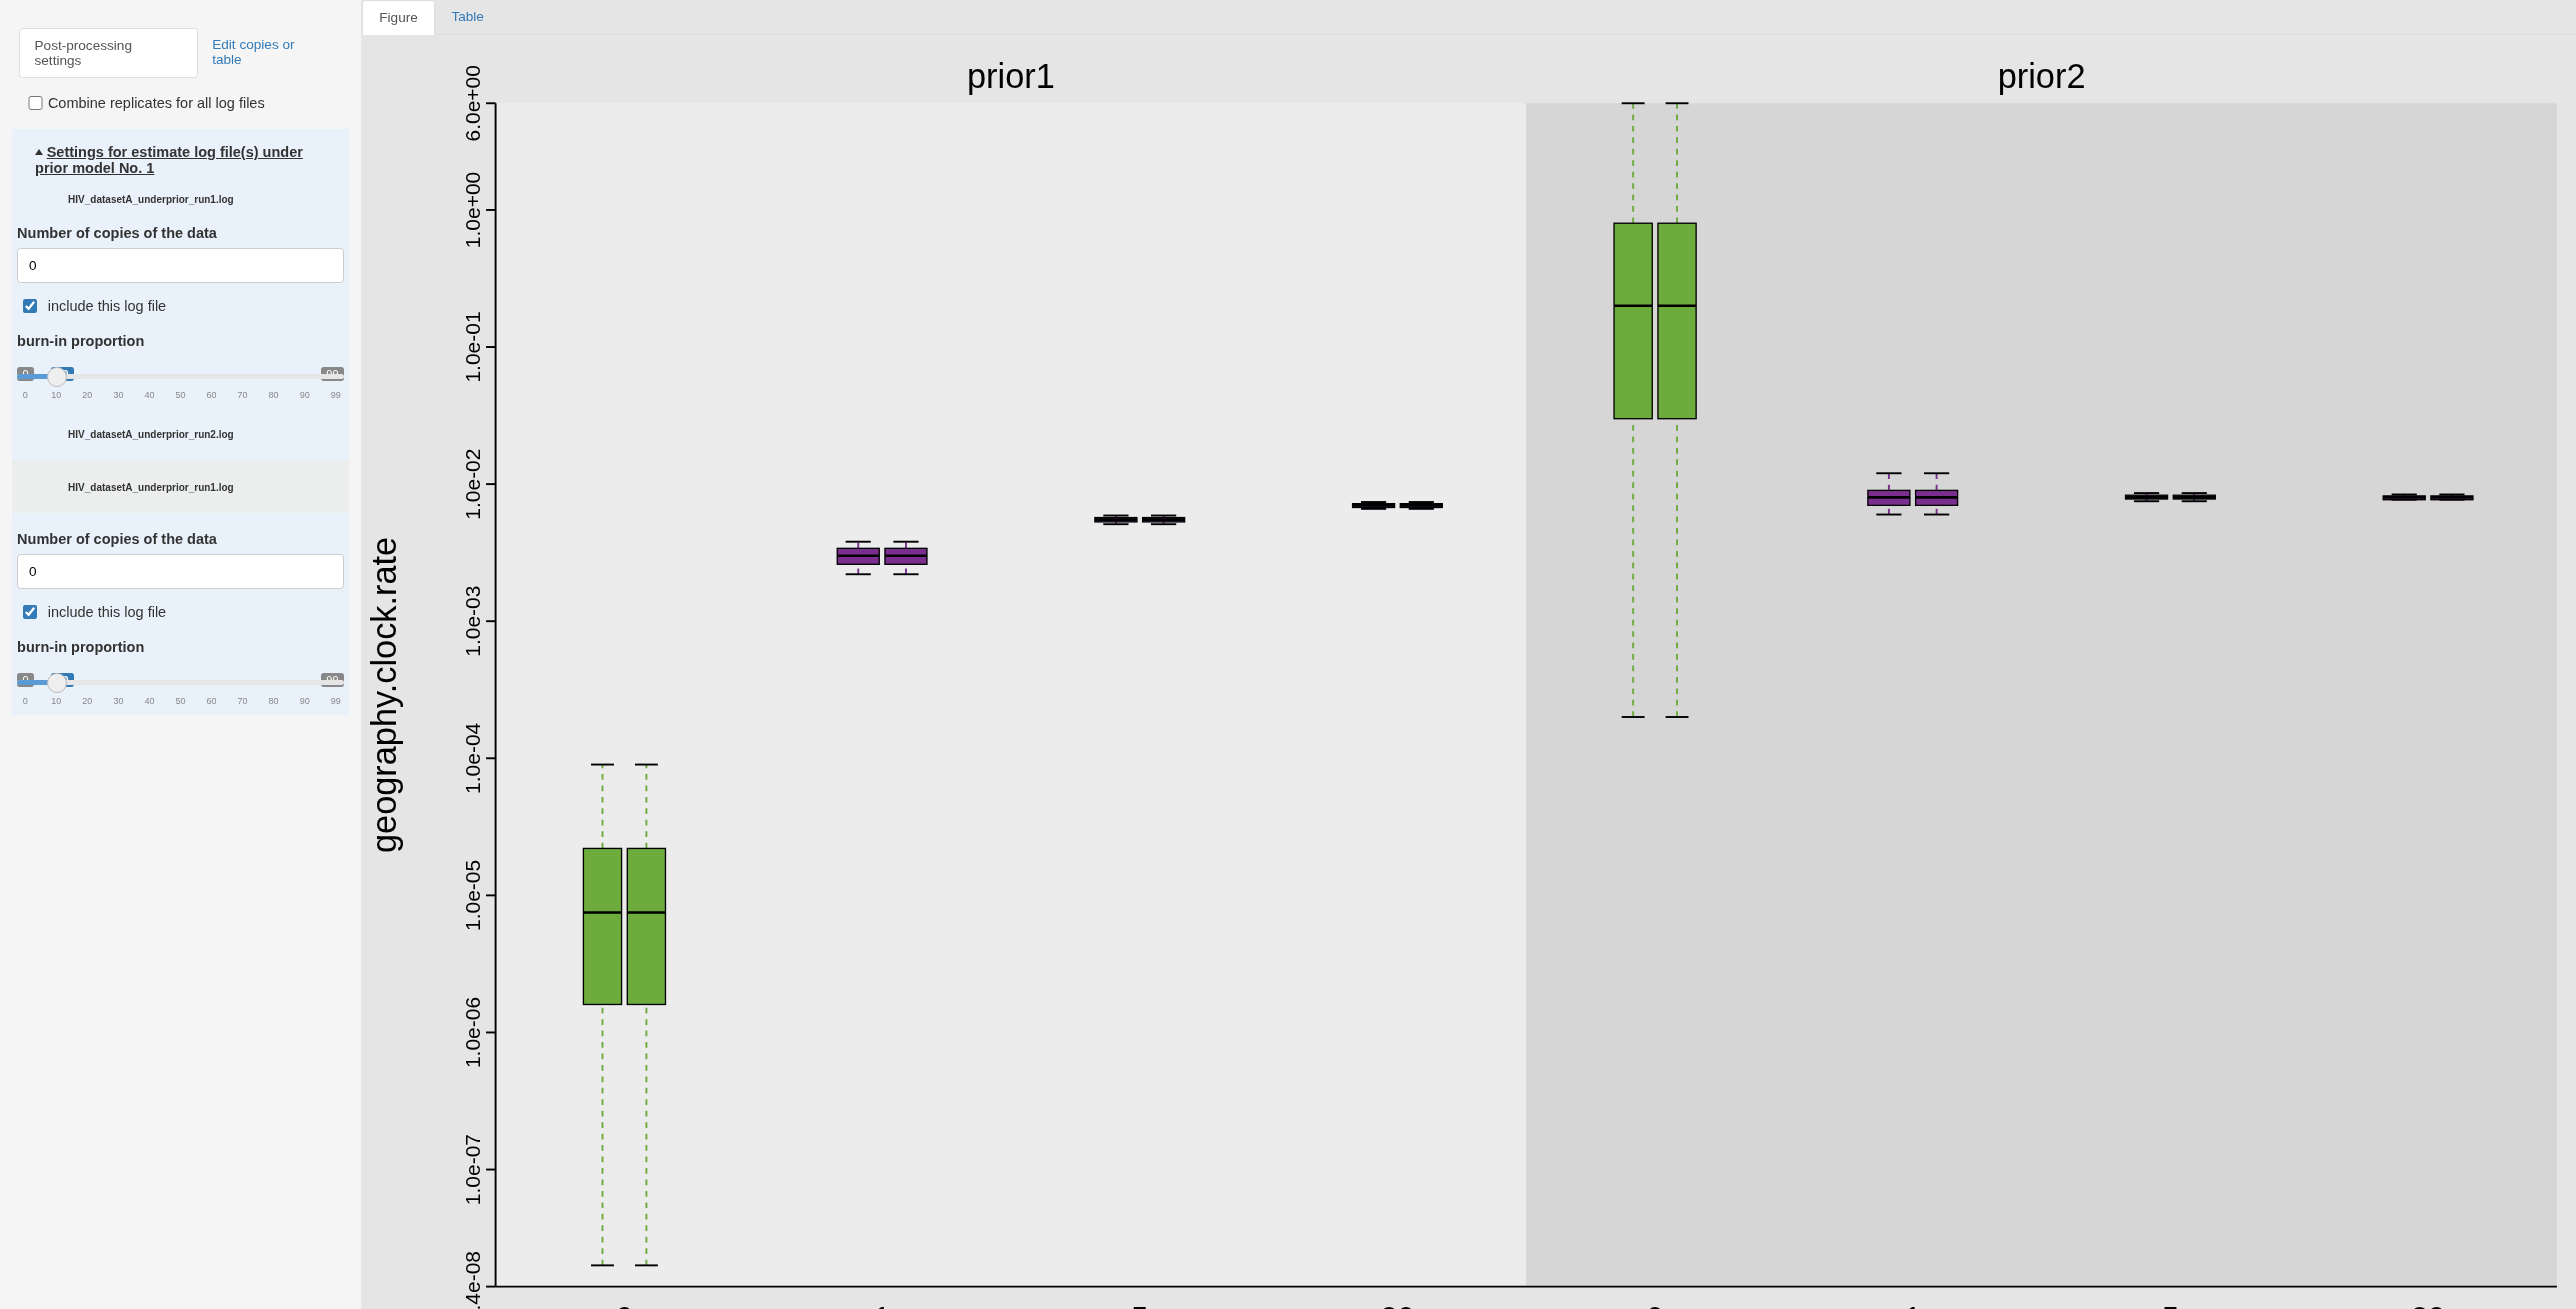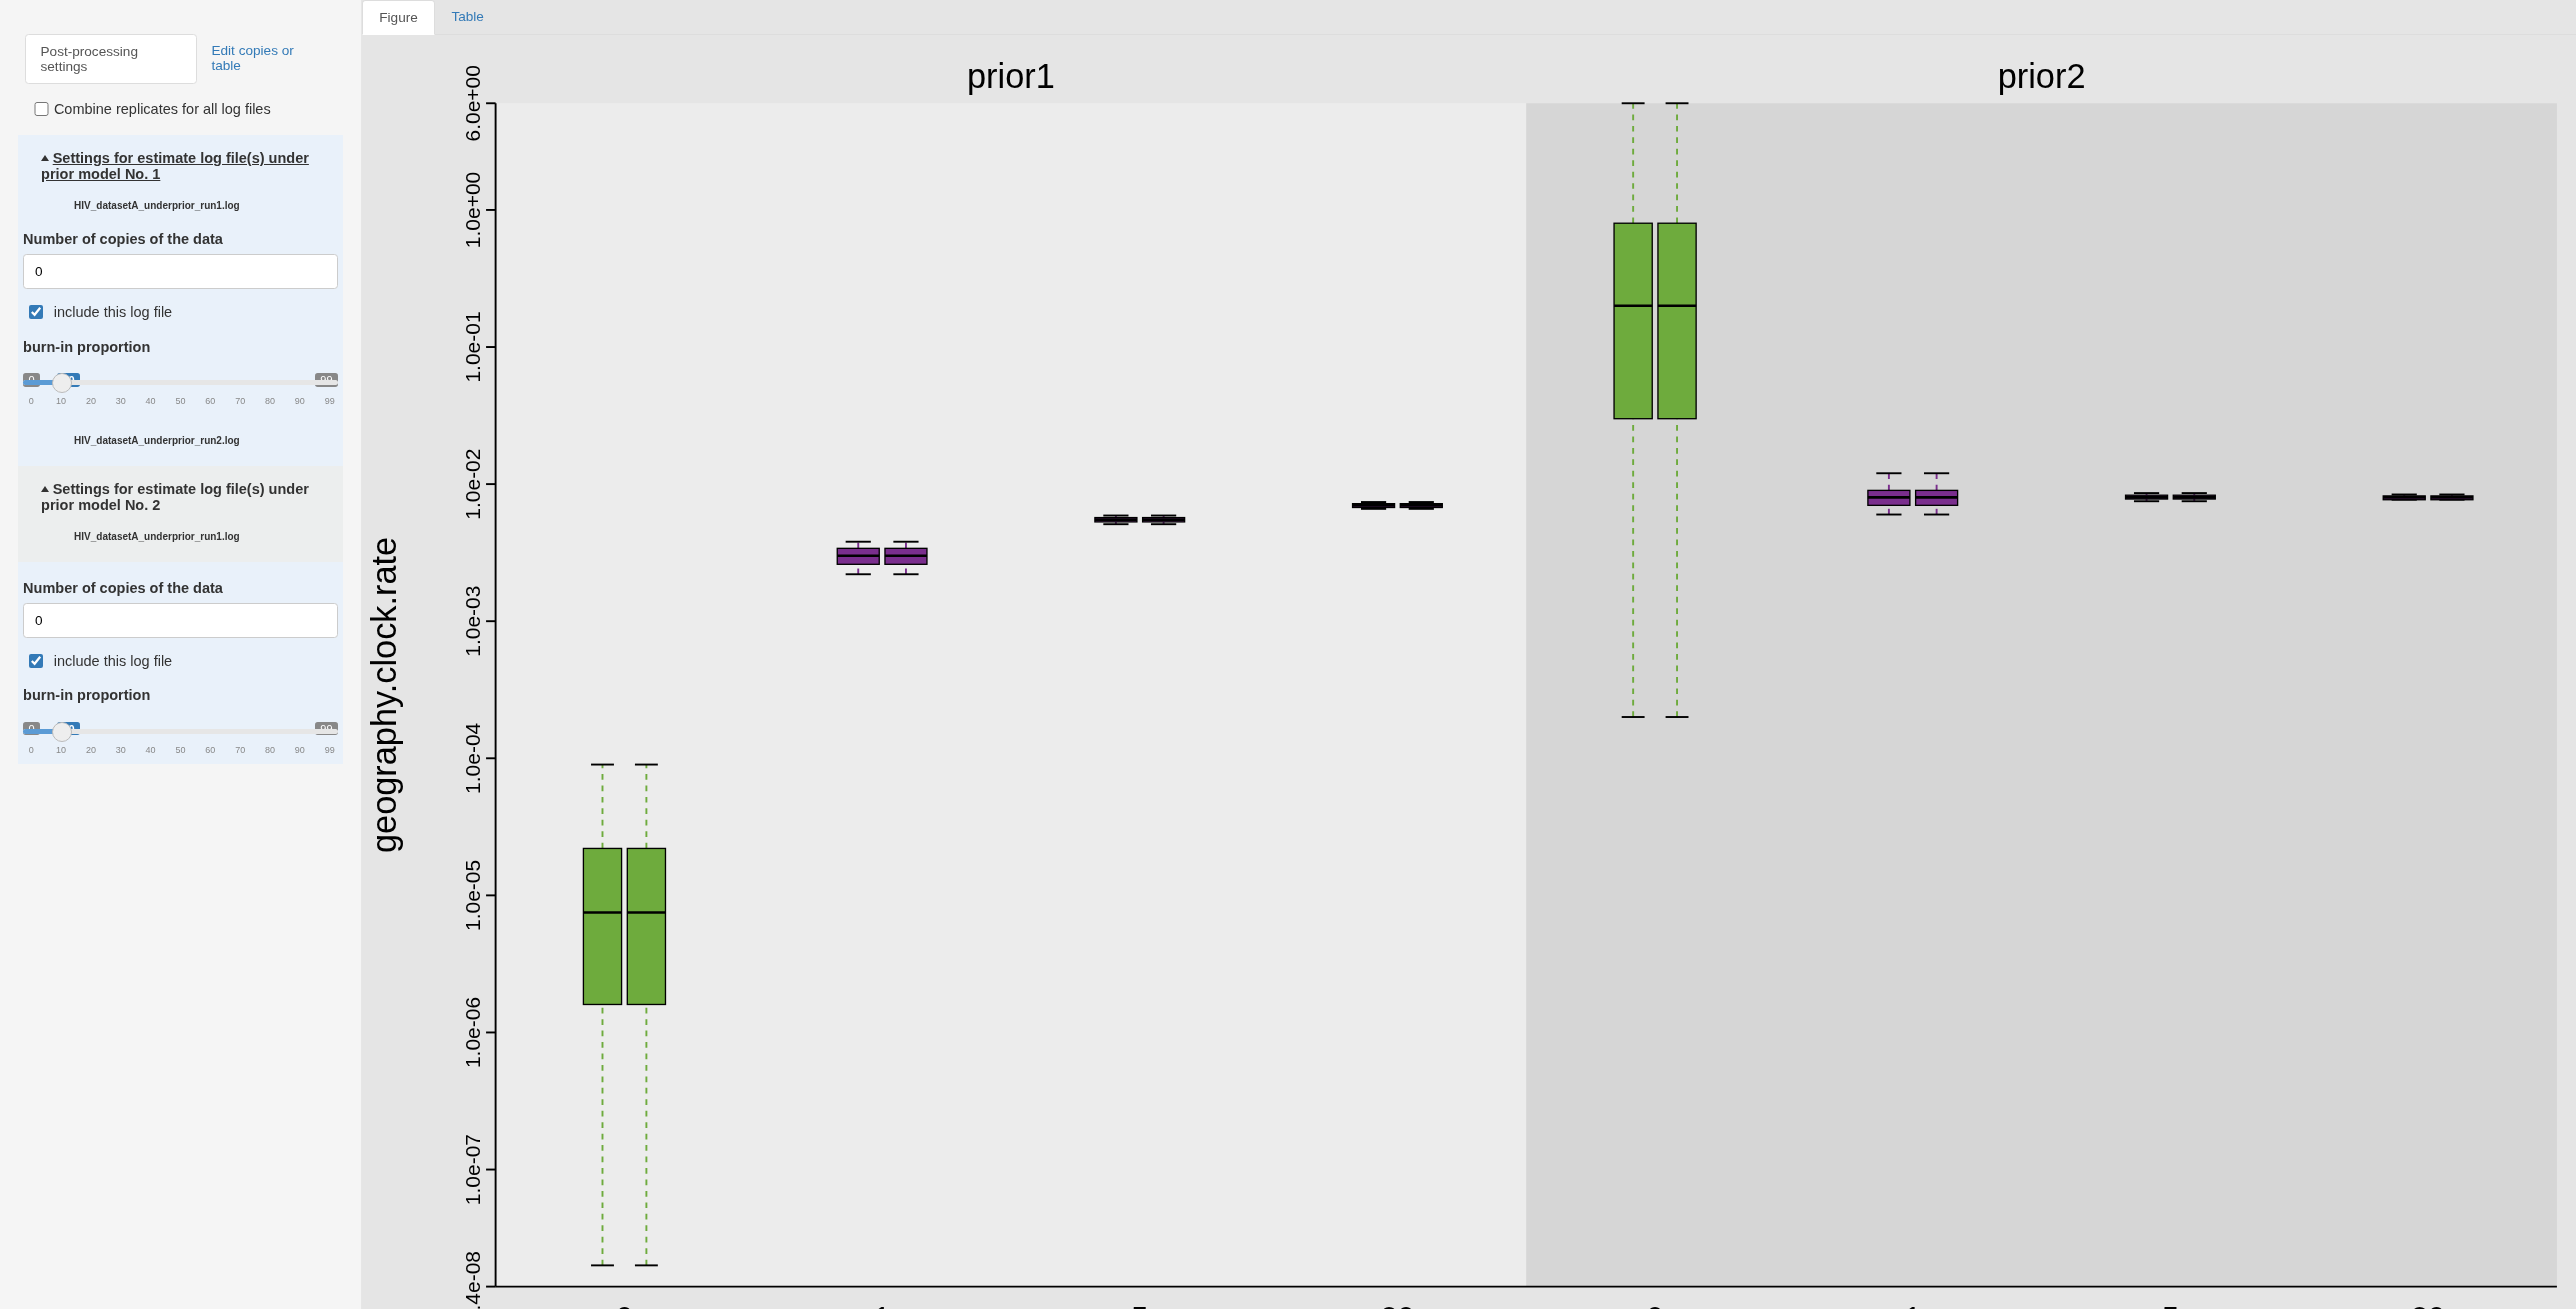--- a/index.html
+++ b/index.html
@@ -1,18 +1,18 @@
 <!DOCTYPE html>
 <html><head>
 <meta charset="utf-8">
 <style>
   * { box-sizing: border-box; }
   html, body { margin: 0; padding: 0; font-family: -apple-system, BlinkMacSystemFont, "Segoe UI", Helvetica, Arial, sans-serif; font-size: 12.7px; color: #333; }
   .app { display: flex; width: 100%; height: 100vh; }
-  .sidebar { width: 362px; background: #f5f5f5; border-right: 0.9px solid #e6e6e6; overflow-y: auto; padding: 25px; }
+  .sidebar { width: 362px; background: #f5f5f5; border-right: 0.9px solid #e6e6e6; overflow-y: auto; padding: 19px; }
   .main { flex: 1; background: #e5e5e5; position: relative; }
   .nav-tabs { list-style: none; margin: 0; padding: 0; display: flex; border-bottom: 0.9px solid #ddd; }
   .nav-tabs li { padding: 9px 16.3px; cursor: pointer; font-size: 13.6px; }
   .nav-tabs li.active { border: 0.9px solid #ddd; border-bottom-color: #fff; border-radius: 3.6px 3.6px 0 0; margin-bottom: -0.9px; background: #fff; color: #555; }
   .nav-tabs li.link { color: #337ab7; }
   .tab-content { padding: 0; }
   .pill-tabs { list-style: none; margin: 9px 0 14.5px 0; padding: 0; display: flex; }
   .pill-tabs li { padding: 9px 14.5px; cursor: pointer; font-size: 13.6px; }
   .pill-tabs li.active { background: #fff; border: 0.9px solid #ddd; border-radius: 3.6px; color: #555; }
   .pill-tabs li.link { color: #337ab7; }
@@ -90,23 +90,20 @@
             <span>70</span>
             <span>80</span>
             <span>90</span>
             <span>99</span>
           </div>
       </div>
       <div class="file-label" style="margin-top:16.3px;">HIV_datasetA_underprior_run2.log</div>
     </div>
 
     <div class="section grey">
-      <div class="section-head">
-        <span class="caret"></span><span>Settings for estimate log file(s) under prior model No. 2</span>
-      </div>
       <div class="file-label">HIV_datasetA_underprior_run1.log</div>
     </div>
     <div class="section">
       <div class="field-label">Number of copies of the data</div>
       <input class="text-input" value="0" style="">
       <div class="cb-include">
         <input type="checkbox" checked="" style="">
         <span>include this log file</span>
       </div>
       <div class="field-label">burn-in proportion</div>

